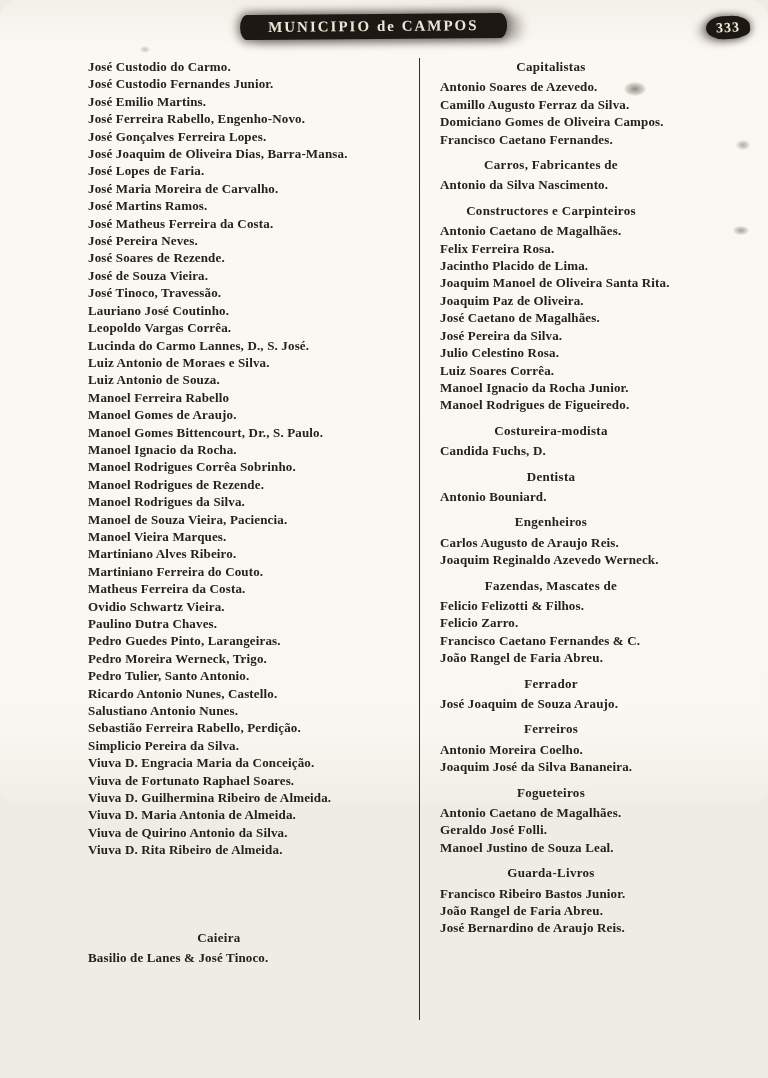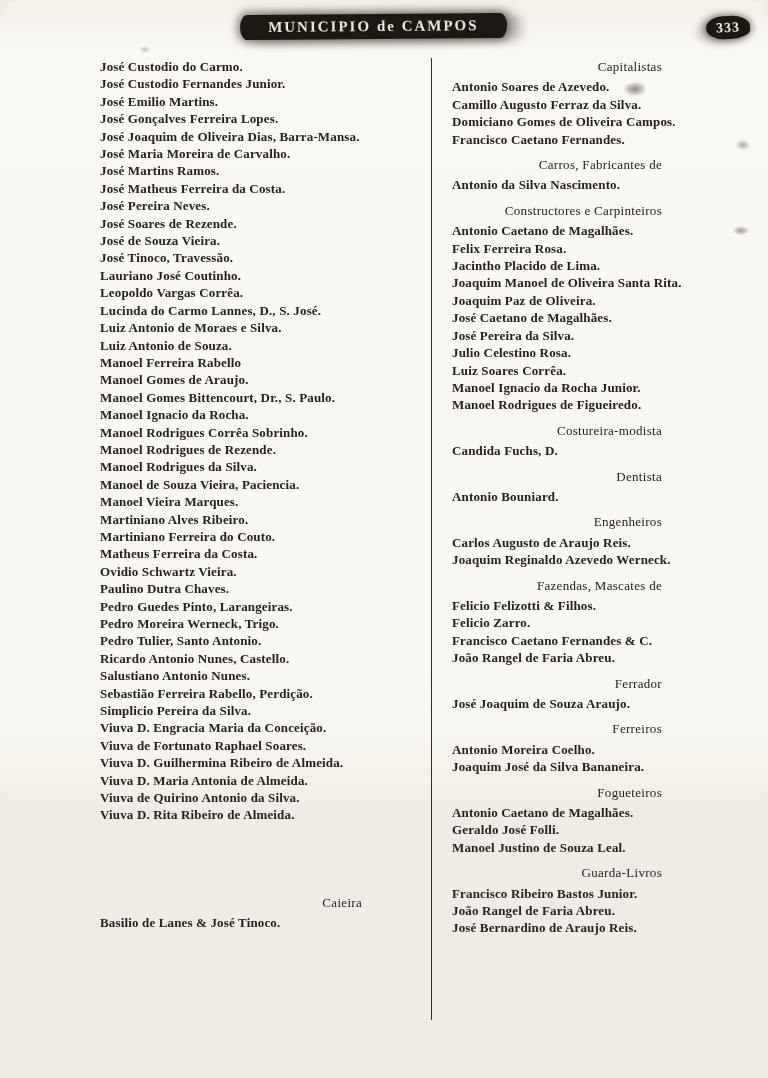--- a/index.html
+++ b/index.html
@@ -38,36 +38,36 @@
     padding: 2px 10px 3px 10px;
     background: #1d1813;
     border-radius: 46% 54% 50% 50% / 60% 55% 45% 60%;
     transform: rotate(-3deg);
     box-shadow: 0 0 6px 2px rgba(40, 32, 22, 0.5), -8px 3px 8px 0 rgba(40,32,22,0.25);
   }
   .page-num { color: #efe9da; font-weight: bold; font-size: 14px; letter-spacing: 1px; }
 
   
   .columns {
-    position: absolute; top: 58px; left: 100px; right: 22px;
+    position: absolute; top: 58px; left: 88px; right: 22px;
     height: 964px;
     display: flex;
     gap: 12px;
   }
   .col { font-size: 13px; line-height: 17.4px; font-weight: bold; }
   .col-left  { width: 318px; flex: 0 0 auto; }
   .divider   { flex: 0 0 1px; background: #332d26; margin: 0 0 0 1px; height: 962px; }
   .col-right { flex: 1 1 auto; padding-left: 8px; }
 
   .section + .section { margin-top: 8px; }
   .col-left .section + .section { margin-top: 70px; }
 
   .heading {
-    font-weight: normal;
-    text-align: right;
+    font-weight: bold;
+    text-align: center;
     padding-right: 84px;
     margin-bottom: 3px;
     letter-spacing: 0.3px;
   }
   .col-left .heading { padding-right: 56px; }
 
   .entry {
     padding-left: 22px;
     text-indent: -22px;
     letter-spacing: 0.15px;
@@ -98,22 +98,24 @@
       <span class="page-num">333</span>
     </div>
   </div>
 
   <div class="columns">
     <div class="col col-left" id="col-left">
         <div class="section">
           <div class="entry">José Custodio do Carmo.</div>
           <div class="entry">José Custodio Fernandes Junior.</div>
           <div class="entry">José Emilio Martins.</div>
+          <div class="entry">José Ferreira Rabello, Engenho-Novo.</div>
           <div class="entry">José Gonçalves Ferreira Lopes.</div>
           <div class="entry">José Joaquim de Oliveira Dias, Barra-Mansa.</div>
+          <div class="entry">José Lopes de Faria.</div>
           <div class="entry">José Maria Moreira de Carvalho.</div>
           <div class="entry">José Martins Ramos.</div>
           <div class="entry">José Matheus Ferreira da Costa.</div>
           <div class="entry">José Pereira Neves.</div>
           <div class="entry">José Soares de Rezende.</div>
           <div class="entry">José de Souza Vieira.</div>
           <div class="entry">José Tinoco, Travessão.</div>
           <div class="entry">Lauriano José Coutinho.</div>
           <div class="entry">Leopoldo Vargas Corrêa.</div>
           <div class="entry">Lucinda do Carmo Lannes, D., S. José.</div>

